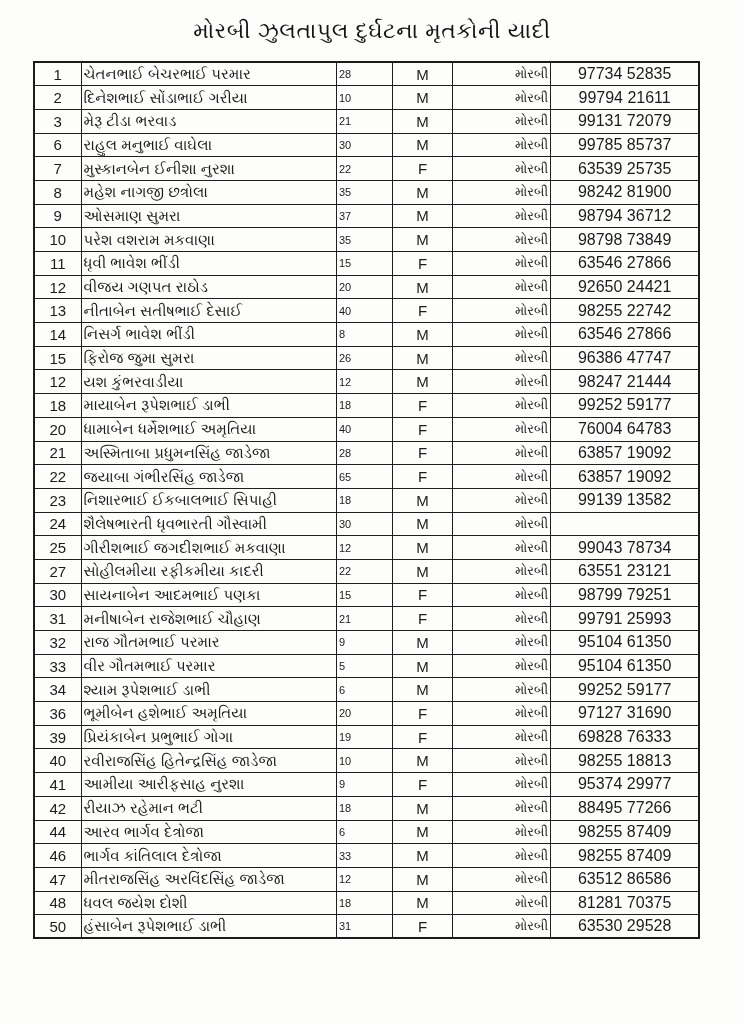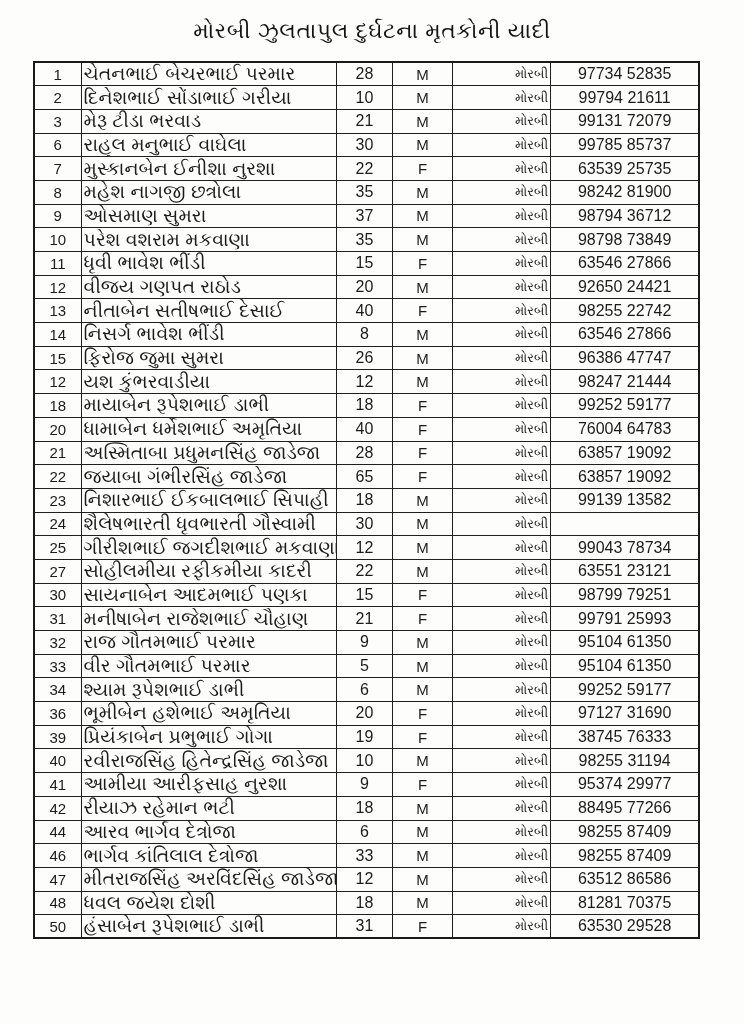--- a/index.html
+++ b/index.html
@@ -40,22 +40,22 @@
     border: 1.6px solid #1f1f1f;
     height: 23.7px;
     box-sizing: border-box;
     padding: 0 2px;
     color: #1b1b1b;
     overflow: hidden;
     white-space: nowrap;
     background: #fdfdfc;
   }
   td.c0 { width: 47px;  text-align: center; font-size: 15px; }
-  td.c1 { width: 255px; text-align: left; font-size: 19px; padding-left: 6px; margin-top: 12px; }
-  td.c2 { width: 56px;  text-align: center; font-size: 16px; }
+  td.c1 { width: 255px; text-align: left; font-size: 15px; padding-left: 6px; margin-top: 12px; }
+  td.c2 { width: 56px;  text-align: left; font-size: 11px; }
   td.c3 { width: 60px;  text-align: center; font-size: 15px; }
   td.c4 { width: 98px;  text-align: right; font-size: 13px; }
   td.c5 { width: 148px; text-align: center; font-size: 16px; }
   td.hl { background: #ffe800; }
 </style>
 </head>
 <body>
 
 <div class="page">
   <div class="page-title">મોરબી ઝુલતાપુલ દુર્ઘટના મૃતકોની યાદી</div>
@@ -285,29 +285,29 @@
           <td class="c3">F</td>
           <td class="c4">મોરબી</td>
           <td class="c5">97127 31690</td>
         </tr>
         <tr>
           <td class="c0">39</td>
           <td class="c1">પ્રિયંકાબેન પ્રભુભાઈ ગોગા</td>
           <td class="c2">19</td>
           <td class="c3">F</td>
           <td class="c4">મોરબી</td>
-          <td class="c5">38745 76333</td>
+          <td class="c5">69828 76333</td>
         </tr>
         <tr>
           <td class="c0">40</td>
           <td class="c1">રવીરાજસિંહ હિતેન્દ્રસિંહ જાડેજા</td>
           <td class="c2">10</td>
           <td class="c3">M</td>
           <td class="c4">મોરબી</td>
-          <td class="c5">98255 31194</td>
+          <td class="c5">98255 18813</td>
         </tr>
         <tr>
           <td class="c0">41</td>
           <td class="c1">આમીયા આરીફસાહ નુરશા</td>
           <td class="c2">9</td>
           <td class="c3">F</td>
           <td class="c4">મોરબી</td>
           <td class="c5">95374 29977</td>
         </tr>
         <tr>

